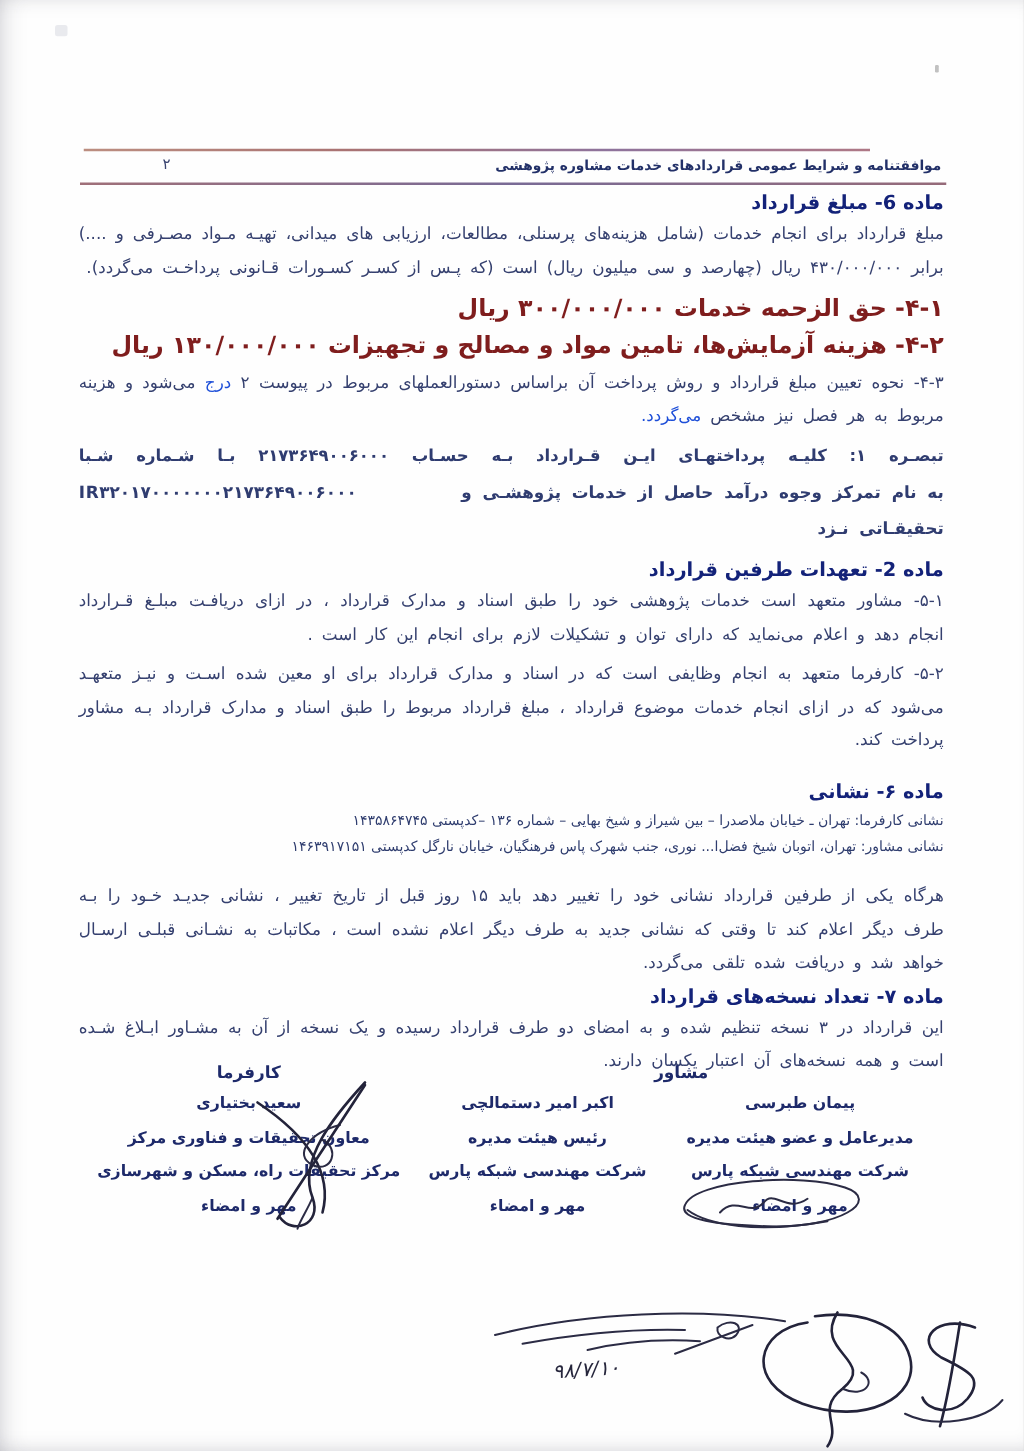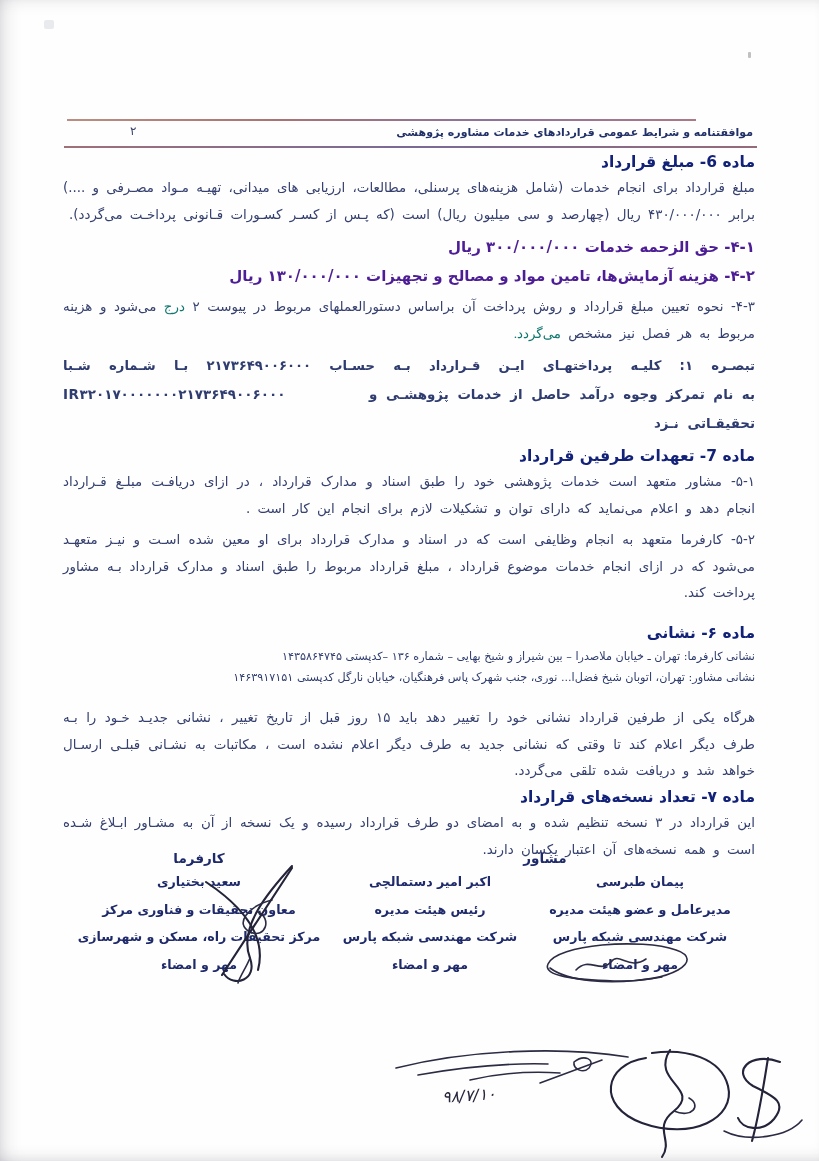--- a/index.html
+++ b/index.html
@@ -14,22 +14,22 @@
   .rule-top{position:absolute;top:119px;left:67px;right:123px;height:2px;
     background:linear-gradient(to left,#a06070,#7a5a8a,#9a5a5a,#b07a6a);opacity:.85;}
   .rule-bottom{position:absolute;top:146px;left:64px;right:62px;height:2px;
     background:linear-gradient(to left,#8a5a6a,#6a5a8a,#95606a);opacity:.9;}
   .hdr-title{position:absolute;top:126px;right:66px;font-size:11px;font-weight:bold;color:#223068;}
   .hdr-pagenum{position:absolute;top:124px;left:130px;font-size:12px;color:#3a4470;}
   
   .block{position:absolute;right:64px;left:63px;}
   .h-art{font-size:15.5px;font-weight:bold;color:#132279;margin:0 0 4px 0;}
   .body-p{font-size:13.4px;color:#35406f;line-height:26.5px;text-align:justify;word-spacing:3px;margin:0;}
-  .sub-item{font-size:15px;font-weight:bold;color:#4c1d95;line-height:29px;margin:0;}
-  .green{color:#0f766e;font-family:Liberation Serif, serif;}
+  .sub-item{font-size:19px;font-weight:bold;color:#7f1d1d;line-height:29px;margin:0;}
+  .green{color:#1d4ed8;}
   .note{color:#2f3c70;}
   .note-l1{font-size:13.2px;line-height:29px;text-align:justify;text-align-last:justify;font-weight:bold;}
   .note-l2{display:flex;direction:ltr;justify-content:space-between;align-items:baseline;line-height:29px;gap:32px;}
   .iban{font-size:13.5px;font-weight:bold;color:#2f3c70;letter-spacing:.5px;}
   .note-l2 .fa{font-size:13.4px;font-weight:bold;color:#2f3c70;word-spacing:4px;}
   .note-l3{font-size:13.4px;font-weight:bold;line-height:29px;}
   .addr{font-size:11.2px;color:#2e3c6e;line-height:21px;margin:0;}
   
   .sig-block{position:absolute;top:850px;right:64px;left:63px;color:#1e2a6a;}
   .sig-heads{display:grid;grid-template-columns:420px 1fr;margin-bottom:2px;}
@@ -68,21 +68,21 @@
     <div class="note" style="margin-top:4px;">
       <div class="note-l1">تبصـره ۱: کلیـه پرداختهـای ایـن قـرارداد بـه حسـاب ۲۱۷۳۶۴۹۰۰۶۰۰۰ بـا شـماره شـبا</div>
       <div class="note-l2">
         <span class="iban" dir="ltr">IR۳۲۰۱۷۰۰۰۰۰۰۰۲۱۷۳۶۴۹۰۰۶۰۰۰</span>
         <span class="fa" dir="rtl">به نام تمرکز وجوه درآمد حاصل از خدمات پژوهشـی و تحقیقـاتی نـزد</span>
       </div>
     </div>
   </div>
 
   <div class="block" style="top:447px;">
-    <div class="h-art">ماده 7- تعهدات طرفین قرارداد</div>
+    <div class="h-art">ماده 2- تعهدات طرفین قرارداد</div>
     <p class="body-p" style="margin-top:3px;">۵-۱- مشاور متعهد است خدمات پژوهشی خود را طبق اسناد و مدارک قرارداد ، در ازای دریافـت مبلـغ قـرارداد انجام دهد و اعلام می‌نماید که دارای توان و تشکیلات لازم برای انجام این کار است .</p>
     <p class="body-p" style="margin-top:5px;">۵-۲- کارفرما متعهد به انجام وظایفی است که در اسناد و مدارک قرارداد برای او معین شده اسـت و نیـز متعهـد می‌شود  که در ازای انجام خدمات موضوع قرارداد ، مبلغ قرارداد مربوط را طبق اسناد و مدارک قرارداد بـه مشاور پرداخت کند.</p>
   </div>
 
   <div class="block" style="top:624px;">
     <div class="h-art">ماده ۶- نشانی</div>
     <p class="addr" style="margin-top:4px;">نشانی کارفرما: تهران ـ خیابان ملاصدرا – بین شیراز و شیخ بهایی – شماره ۱۳۶ –کدپستی ۱۴۳۵۸۶۴۷۴۵</p>
     <p class="addr">نشانی مشاور: تهران، اتوبان شیخ فضل‌ا... نوری، جنب شهرک پاس فرهنگیان، خیابان نارگل کدپستی ۱۴۶۳۹۱۷۱۵۱</p>
     <p class="body-p" style="margin-top:17px;">هرگاه یکی از طرفین قرارداد نشانی خود را تغییر دهد باید ۱۵ روز قبل از تاریخ تغییر ، نشانی جدیـد خـود را بـه طرف دیگر اعلام کند تا وقتی که نشانی جدید به طرف دیگر اعلام نشده است ، مکاتبات به نشـانی قبلـی ارسـال خواهد شد و دریافت شده تلقی می‌گردد.</p>
   </div>

